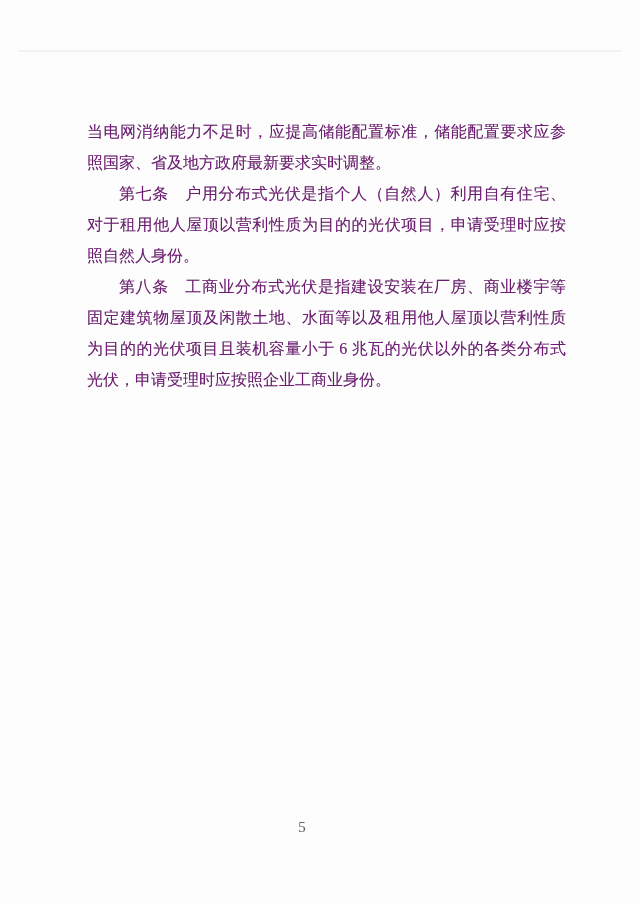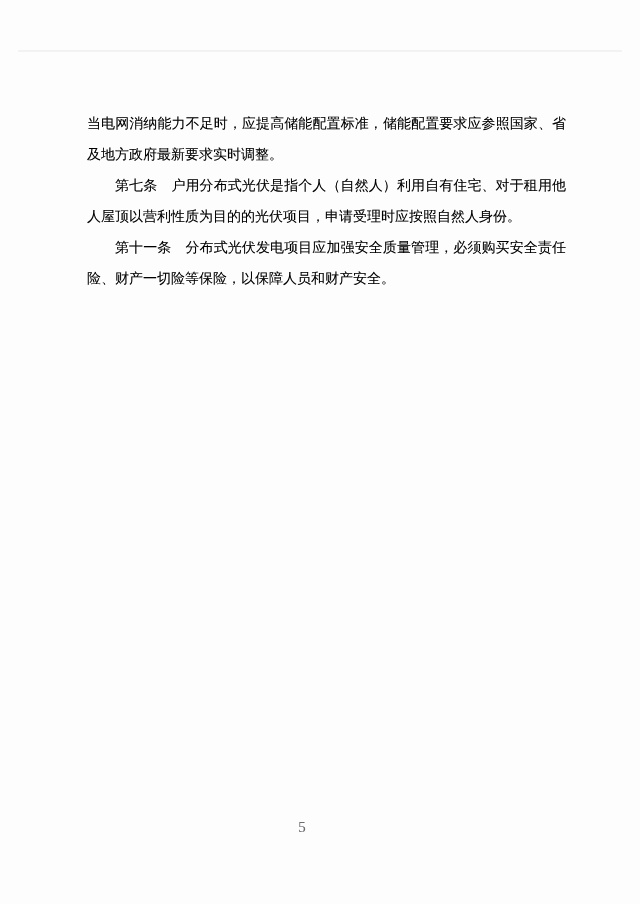--- a/index.html
+++ b/index.html
@@ -19,26 +19,26 @@
     position: absolute;
     top: 50px;
     left: 18px;
     width: 604px;
     height: 2px;
     background: rgba(185, 185, 185, 0.16);
     border-radius: 1px;
   }
   .text-body {
     position: absolute;
-    top: 108px;
+    top: 116px;
     left: 87px;
     width: 479px;
-    font-size: 14px;
+    font-size: 16px;
     line-height: 31px;
-    color: #000000;
+    color: #701a75;
     text-shadow: 0 0 0.6px rgba(85, 85, 92, 0.45);
   }
   .para {
     margin: 0;
     padding: 0;
     text-indent: 2em;
     text-align: justify;
     text-justify: inter-character;
     line-break: strict;
     word-break: normal;
@@ -61,17 +61,17 @@
 </style>
 </head>
 <body>
 
 <div class="page">
   <div class="scan-line"></div>
 
   <div class="text-body">
     <p class="para no-indent">当电网消纳能力不足时，应提高储能配置标准，储能配置要求应参照国家、省及地方政府最新要求实时调整。</p>
     <p class="para">第七条　户用分布式光伏是指个人（自然人）利用自有住宅、对于租用他人屋顶以营利性质为目的的光伏项目，申请受理时应按照自然人身份。</p>
-    <p class="para">第十一条　分布式光伏发电项目应加强安全质量管理，必须购买安全责任险、财产一切险等保险，以保障人员和财产安全。</p>
+    <p class="para">第八条　工商业分布式光伏是指建设安装在厂房、商业楼宇等固定建筑物屋顶及闲散土地、水面等以及租用他人屋顶以营利性质为目的的光伏项目且装机容量小于 6 兆瓦的光伏以外的各类分布式光伏，申请受理时应按照企业工商业身份。</p>
   </div>
 
   <div class="page-number">5</div>
 </div>
 
 </body></html>

